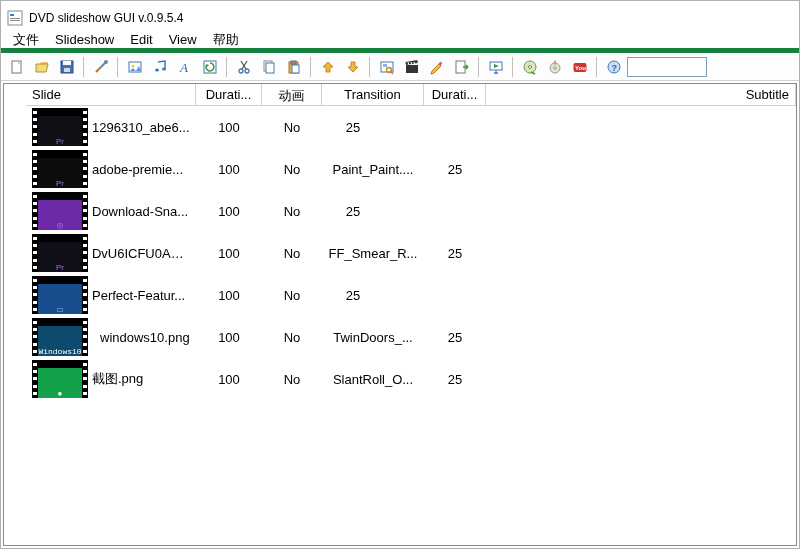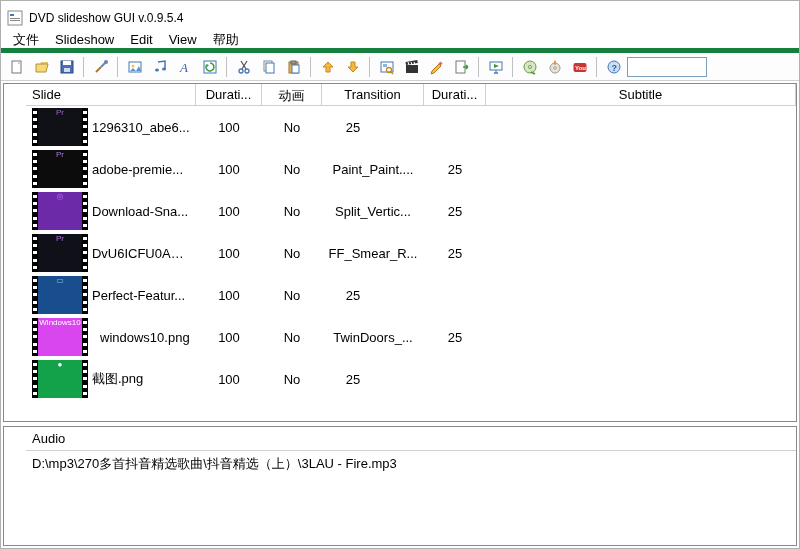--- a/index.html
+++ b/index.html
@@ -34,27 +34,27 @@
   .th { border-right:1px solid #d0d0d0; border-bottom:1px solid #d0d0d0; padding:3px 6px; font-size:13px; white-space:nowrap; overflow:hidden; text-overflow:ellipsis; }
   .tbody { flex:1; overflow-y:auto; overflow-x:hidden; }
   .trow { display:flex; height:42px; align-items:center; }
   .td { padding:2px 6px; font-size:13px; white-space:nowrap; overflow:hidden; text-overflow:ellipsis; }
   .td.center { text-align:center; }
   .c0 { width:170px; }
   .c1 { width:66px; text-align:center;}
   .c2 { width:60px; text-align:center;}
   .c3 { width:102px; text-align:center;}
   .c4 { width:62px; text-align:center;}
-  .c5 { width:310px; text-align:center;}
+  .c5 { width:310px; text-align:right;}
 
   .slidecell { display:flex; align-items:center; gap:4px; height:100%; }
   .filmwrap { width:56px; height:38px; position:relative; background:#000; display:flex; }
   .sprocket { width:6px; background:#000; display:flex; flex-direction:column; justify-content:space-around; padding:1px 0;}
   .sprocket .h { width:4px; height:3px; background:#fff; margin:0 auto;}
-  .thumb { flex:1; display:flex; align-items:flex-start; justify-content:center; }
+  .thumb { flex:1; display:flex; align-items:flex-end; justify-content:center;margin-top:8px; }
   .thumb span { color:#fff; font-size:8px; }
 
   
   .audiohead { padding:4px 6px; font-size:13px; border-bottom:1px solid #d0d0d0;}
   .audiobody { padding:4px 6px; font-size:13px; flex:1;}
 
   
   svg { width:16px; height:16px; }
 </style>
 </head>
@@ -335,21 +335,20 @@
                   <div class="h"></div>
                   <div class="h"></div>
                   <div class="h"></div>
                 </div>
               </div>
               <span style="overflow: hidden; text-overflow: ellipsis;">Download-Sna...</span>
             </div>
           </div>
           <div class="td center c1">100</div>
           <div class="td center c2">No</div>
-          <div class="td center c3">Split_Vertic...</div>
           <div class="td center c4">25</div>
           <div class="td center c5"></div>
         </div>
         <div class="trow">
           <div class="td c0">
             <div class="slidecell">
               <div class="filmwrap">
                 <div class="sprocket">
                   <div class="h"></div>
                   <div class="h"></div>
@@ -411,21 +410,21 @@
           <div class="td c0">
             <div class="slidecell">
               <div class="filmwrap">
                 <div class="sprocket">
                   <div class="h"></div>
                   <div class="h"></div>
                   <div class="h"></div>
                   <div class="h"></div>
                   <div class="h"></div>
                 </div>
-                <div class="thumb" style="background: #d946ef;">
+                <div class="thumb" style="background: #0c4a6e; font-family: Liberation Mono, monospace;">
                   <span style="color: rgb(255, 255, 255);">Windows10</span>
                 </div>
                 <div class="sprocket">
                   <div class="h"></div>
                   <div class="h"></div>
                   <div class="h"></div>
                   <div class="h"></div>
                   <div class="h"></div>
                 </div>
               </div>
@@ -458,22 +457,19 @@
                   <div class="h"></div>
                   <div class="h"></div>
                   <div class="h"></div>
                 </div>
               </div>
               <span style="overflow: hidden; text-overflow: ellipsis;">截图.png</span>
             </div>
           </div>
           <div class="td center c1">100</div>
           <div class="td center c2">No</div>
+          <div class="td center c3">SlantRoll_O...</div>
           <div class="td center c4">25</div>
           <div class="td center c5"></div>
         </div>
       </div>
   </div>
-  <div class="panel bottom">
-    <div class="audiohead">Audio</div>
-    <div class="audiobody">D:\mp3\270多首抖音精选歌曲\抖音精选（上）\3LAU - Fire.mp3</div>
-  </div>
 </div>
 
 </body></html>

